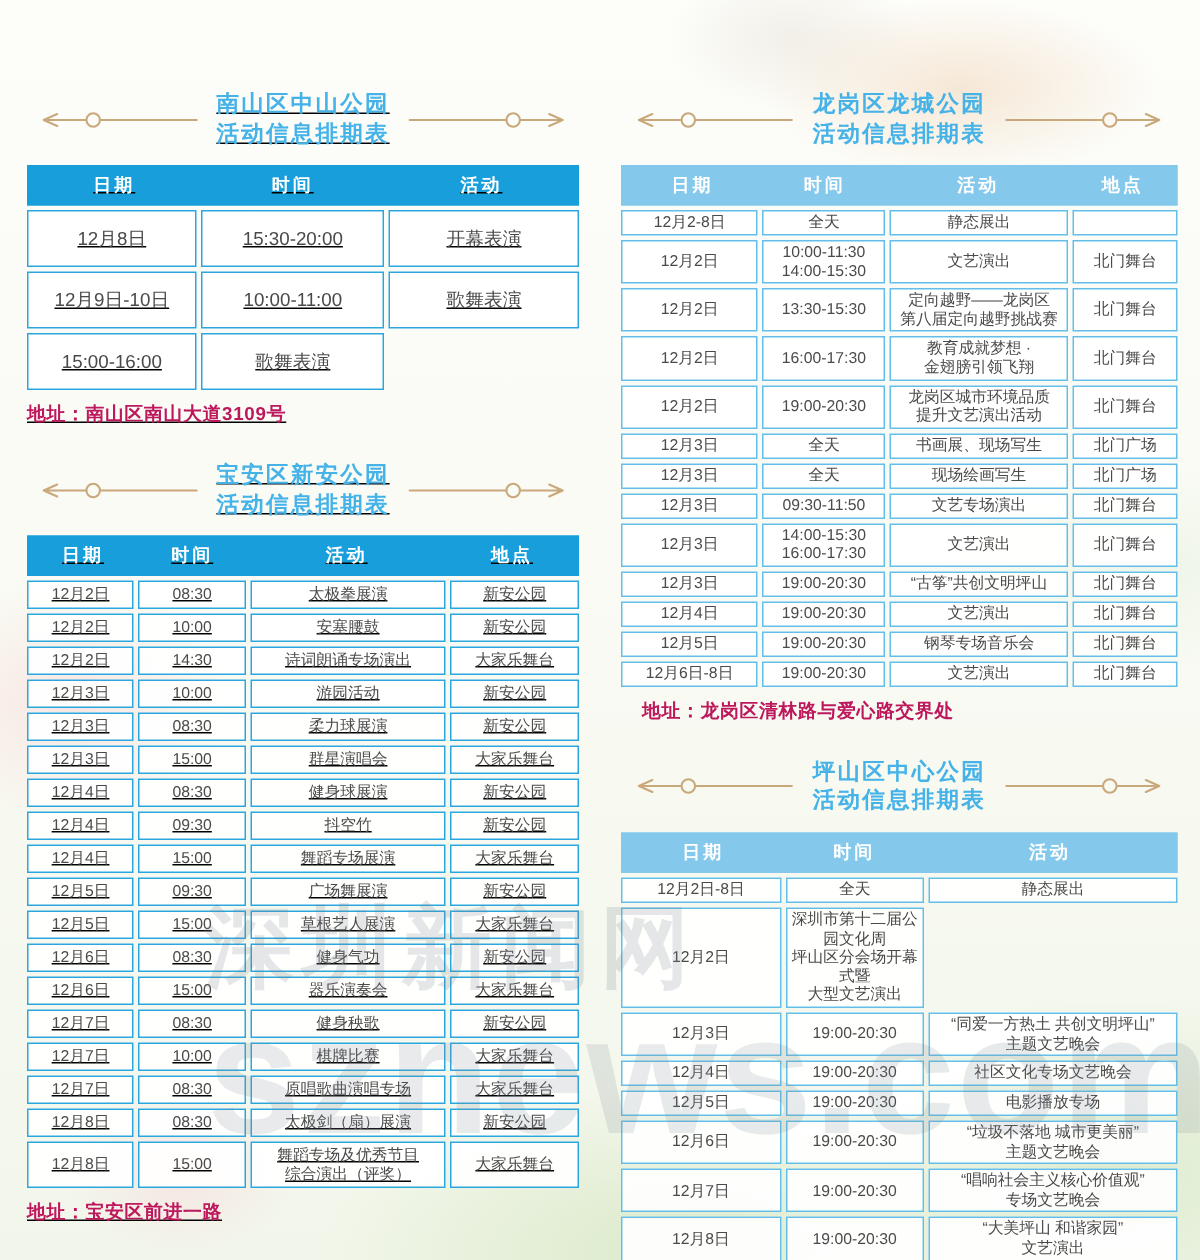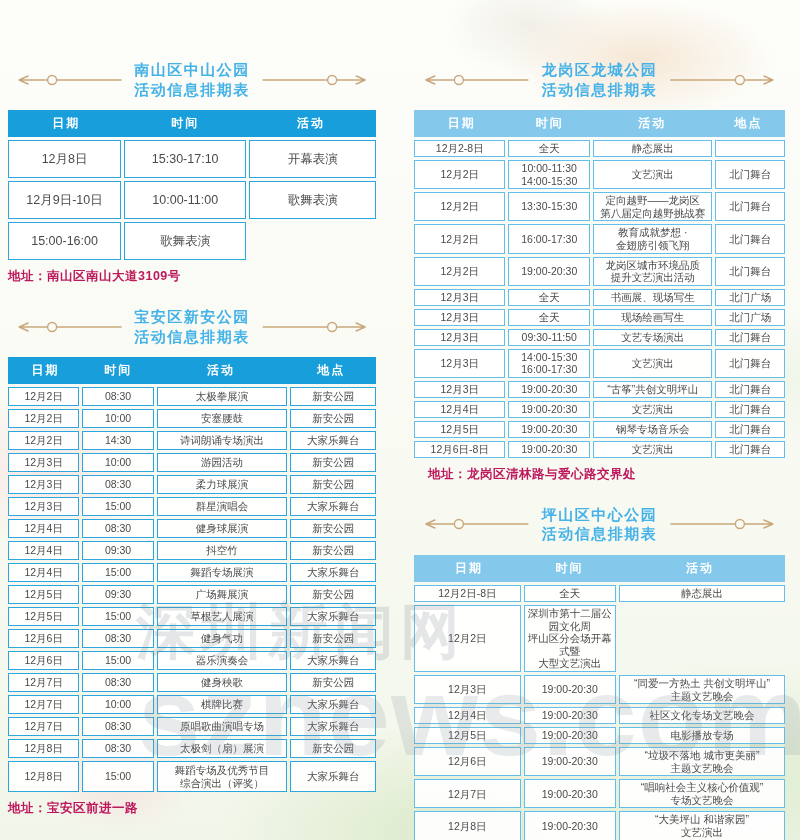--- a/index.html
+++ b/index.html
@@ -17,21 +17,21 @@
       radial-gradient(110px 80px at 15% 93%, rgba(247,215,219,.55), transparent 70%),
       radial-gradient(320px 150px at 56% 99%, rgba(208,228,186,.65), transparent 72%),
       radial-gradient(280px 170px at 93% 93%, rgba(212,231,195,.7), transparent 72%),
       radial-gradient(220px 100px at 97% 45%, rgba(228,239,219,.45), transparent 70%);
   }
   .watermark{position:absolute;pointer-events:none;white-space:nowrap;font-weight:bold;z-index:30;}
   .wm1{left:136px;top:592px;font-size:60px;letter-spacing:6px;color:rgba(118,131,141,.20);}
   .wm2{left:138px;top:652px;font-size:112px;letter-spacing:1px;color:rgba(128,141,151,.18);}
 
   .col{position:absolute;top:60px;z-index:10;}
-  .col-left{left:8px;width:368px;}
+  .col-left{left:18px;width:368px;text-decoration:underline;}
   .col-right{left:414px;width:371px;}
 
   .section{margin-bottom:16px;}
   .sec-left-gap{margin-top:22px;}
   .title-wrap{display:flex;align-items:center;justify-content:center;margin-bottom:11px;}
   .sec-title{
     color:var(--title);font-size:15px;font-weight:bold;text-align:center;
     line-height:1.3;letter-spacing:1.5px;white-space:pre-line;padding:0 6px;flex:0 0 auto;
   }
   .orn{flex:1 1 auto;height:16px;min-width:40px;}
@@ -95,21 +95,21 @@
       </svg>
     </div>
     <div class="table t-nanshan d-roomy">
         <div class="thead">
           <div class="hcell">日期</div>
           <div class="hcell">时间</div>
           <div class="hcell">活动</div>
         </div>
         <div class="trow">
           <div class="cell">12月8日</div>
-          <div class="cell">15:30-17:10</div>
+          <div class="cell">15:30-20:00</div>
           <div class="cell">开幕表演</div>
         </div>
         <div class="trow">
           <div class="cell">12月9日-10日</div>
           <div class="cell">10:00-11:00</div>
           <div class="cell">歌舞表演</div>
         </div>
         <div class="trow">
           <div class="cell">15:00-16:00</div>
           <div class="cell">歌舞表演</div>

